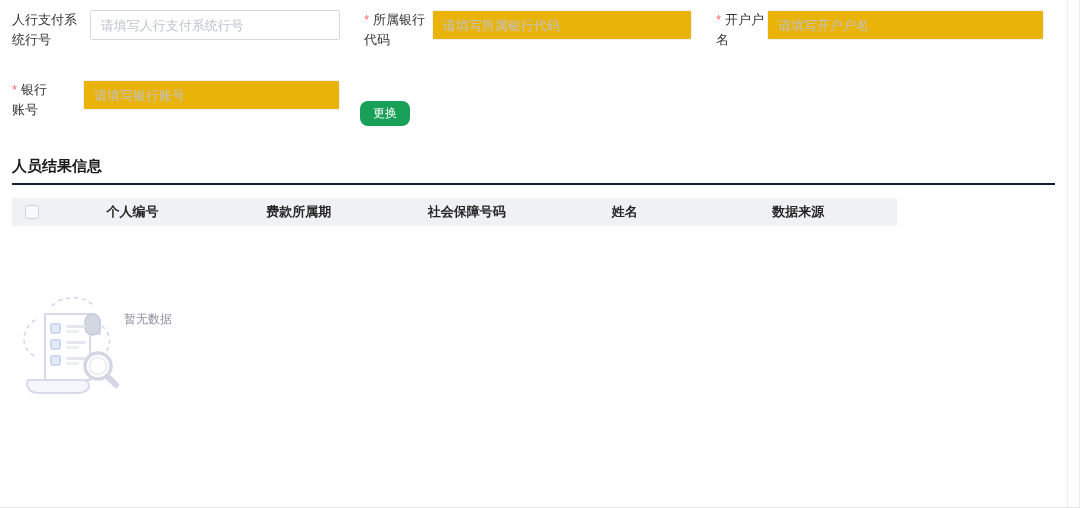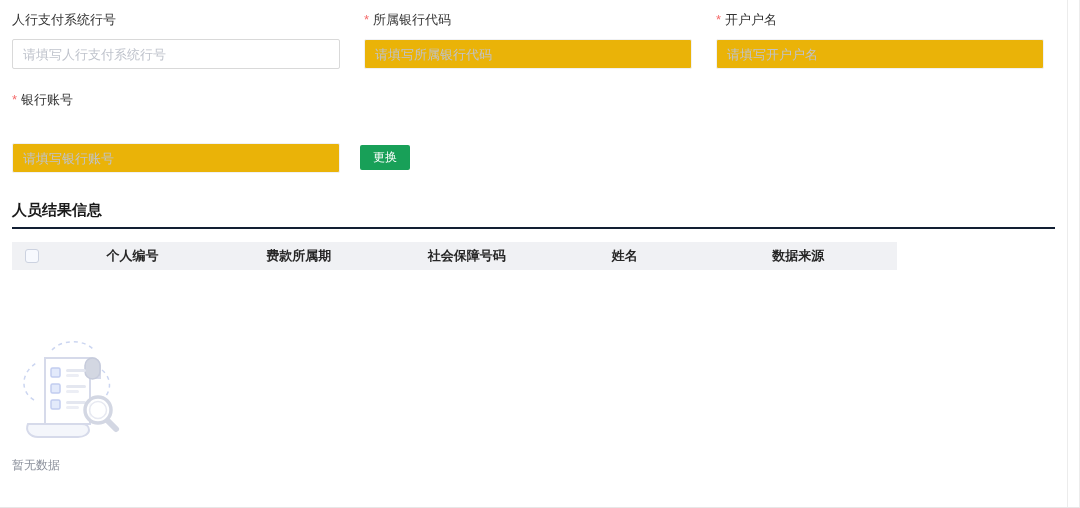--- a/index.html
+++ b/index.html
@@ -9,35 +9,35 @@
     position:relative; width:1080px; height:508px; background:#fff;
     border-bottom:1px solid #e7e7e7; overflow:hidden;
   }
   .content { position:absolute; left:12px; top:0; width:1043px; }
 
   
   .form-grid {
     display:grid; grid-template-columns:repeat(3,1fr);
     column-gap:24px; width:1032px; margin-top:10px;
   }
-  .form-item { display:flex; flex-direction:column; }
+  .form-item { display:flex; flex-direction:row; }
   .form-label { font-size:13px; color:#333; line-height:20px; margin-bottom:9px; }
   .req-mark { color:#f56c6c; margin-right:4px; font-size:13px; }
   .text-input {
     height:30px; width:100%; border:1px solid #d9d9d9; border-radius:2px;
     padding:0 10px; font-size:13px; color:#333; background:#fff; outline:none;
     font-family:"Liberation Sans","DejaVu Sans",sans-serif;
   }
   .text-input::placeholder { color:#bfc3cc; }
   .text-input.disabled { background:#eab308; border-color:#f0f1f3; }
   .row2 { margin-top:21px; display:flex; align-items:flex-end; }
   .bank-item { width:328px;gap:24px; }
   .change-btn {
     margin-left:20px; margin-bottom:3px; height:25px; padding:0 13px;
-    background:#18a058; color:#fff; font-size:12px; border:none; border-radius:2px;
+    background:#18a058; color:#fff; font-size:12px; border:none; border-radius:8px;
     cursor:pointer; font-family:"Liberation Sans","DejaVu Sans",sans-serif;
   }
 
   
   .section-title { margin-top:27px; font-size:15px; font-weight:bold; color:#1a1a1a; line-height:20px; }
   .section-divider { margin-top:7px; height:0; border-top:2px solid #121f33; width:1043px; }
 
   
   .table-header {
     margin-top:13px; height:28px; width:885px; background:#f0f1f4;
@@ -47,21 +47,21 @@
   .th-check { width:46px; display:flex; justify-content:center; align-items:center; }
   .col-1 { width:192px; } .col-2 { width:200px; } .col-3 { width:196px; }
   .col-4 { width:176px; } .col-5 { width:233px; }
   .checkbox {
     width:14px; height:14px; border:1px solid #ccd2e0; border-radius:3px;
     background:#f7f9fe; display:inline-block; cursor:pointer;
   }
 
   
   .empty-wrap {
-    width:1043px; display:flex; flex-direction:column; align-items:flex-start;
+    width:1043px; display:flex; flex-direction:row; align-items:center;
   }
   .empty-illustration { margin-top:68px; width:112px; height:102px; }
   .empty-text { margin-top:17px; font-size:12px; color:#8c919c; }
 
   
   .scrollbar-track {
     position:absolute; top:0; right:0; width:13px; height:508px;
     background:#fff; border-left:1px solid #ececec; border-right:1px solid #ececec;
   }
 </style>

